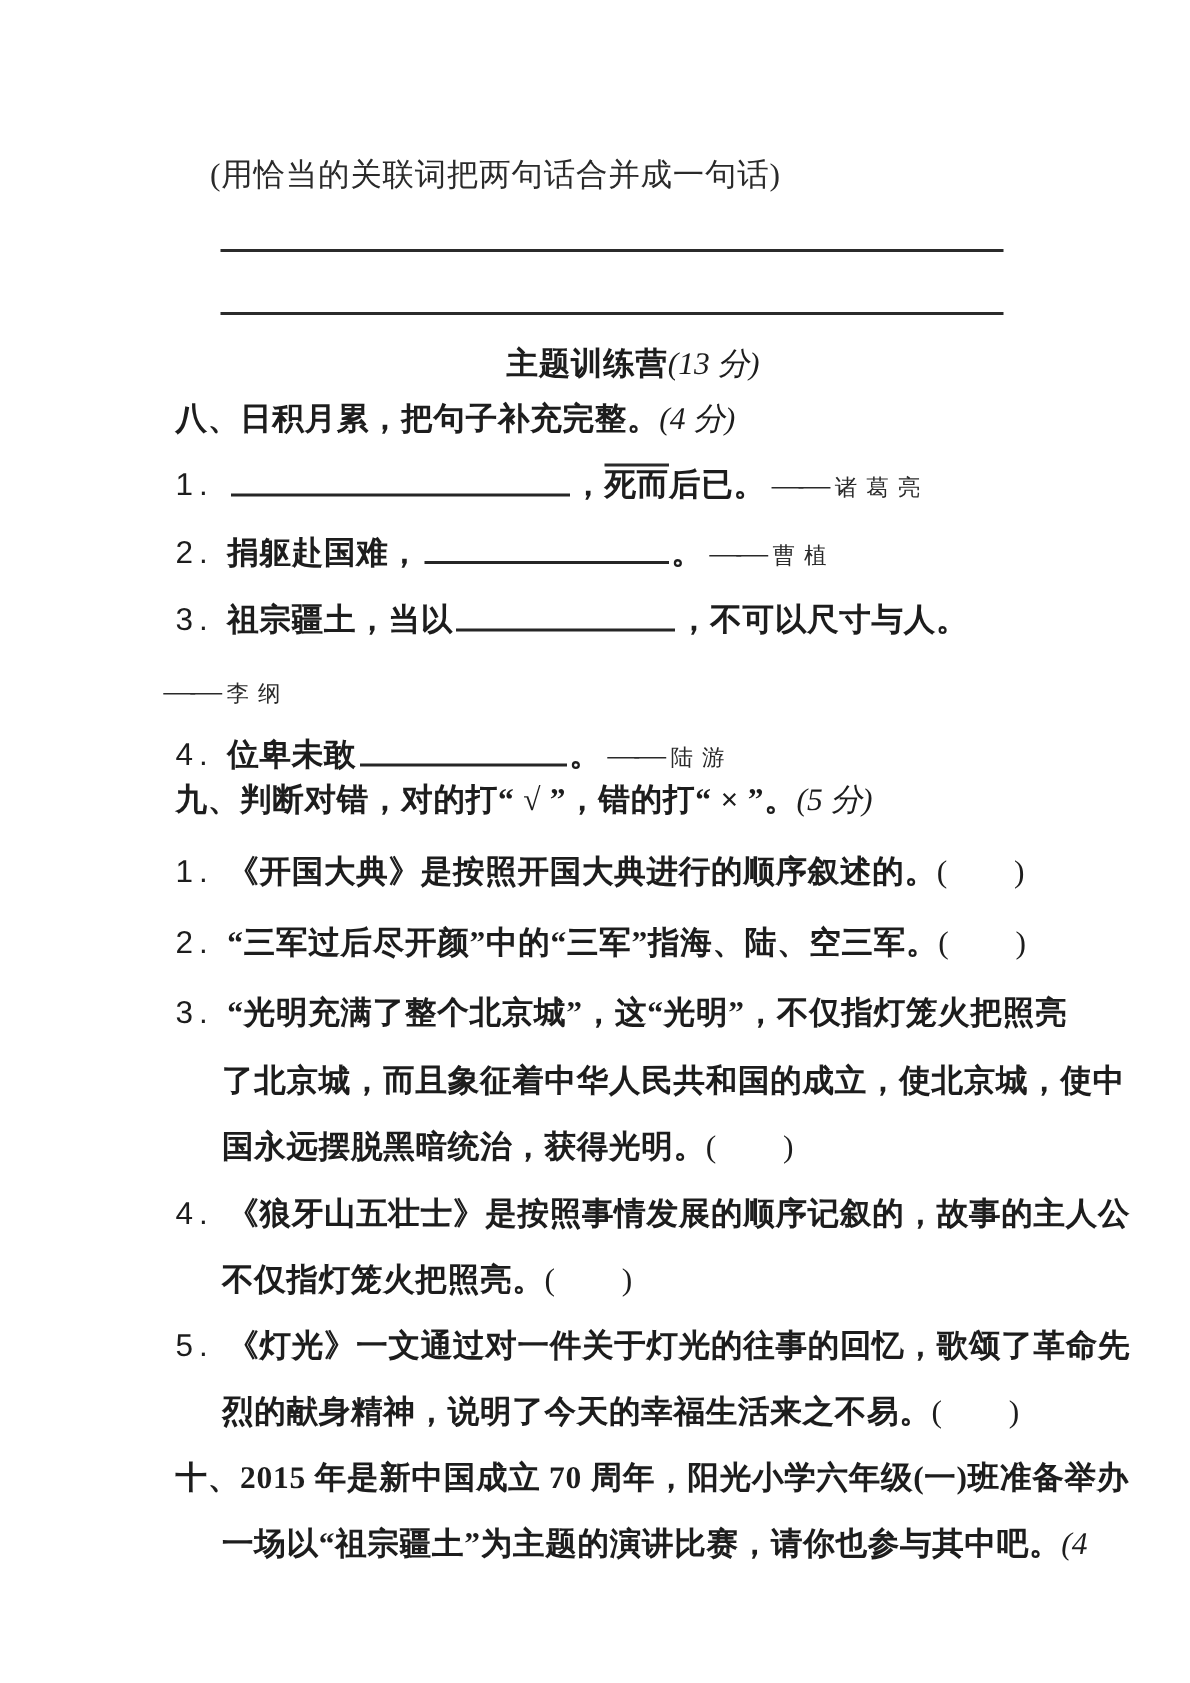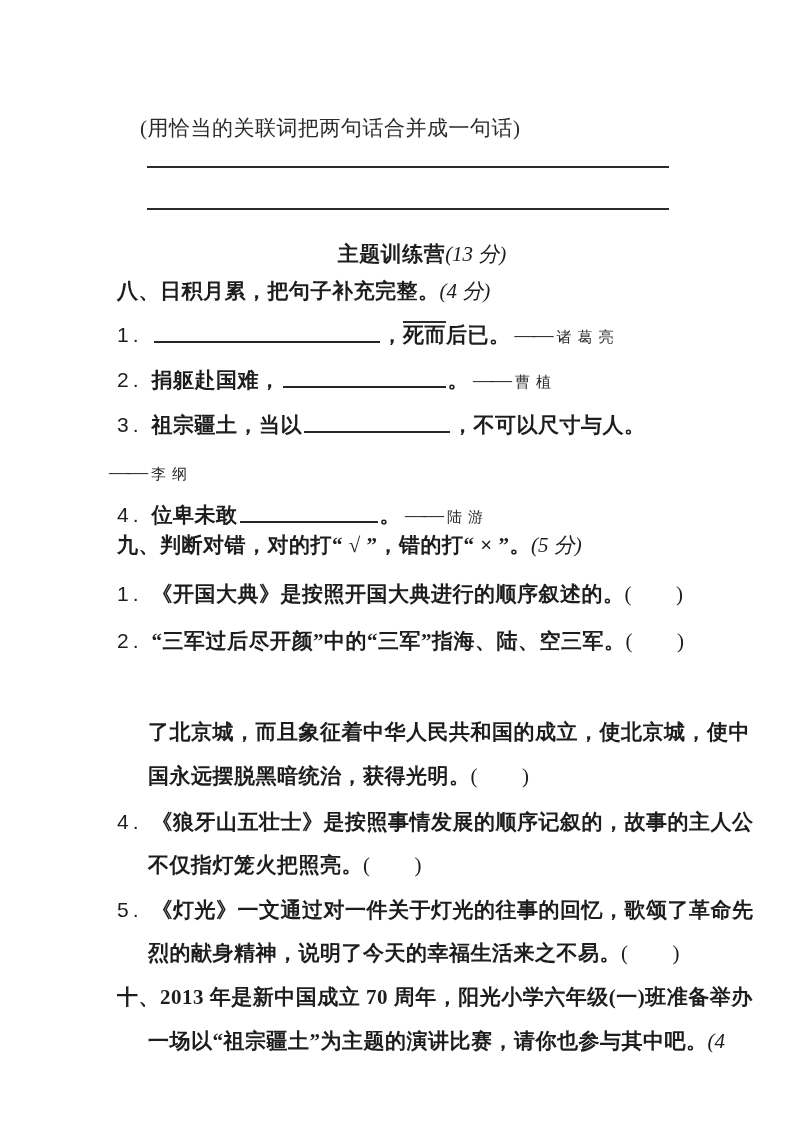--- a/index.html
+++ b/index.html
@@ -14,21 +14,20 @@
   
   .line{
     position:absolute;
     left:117px;
     white-space:nowrap;
     font-size:21px;
     line-height:27px;
     font-weight:600;
     font-family:"Liberation Serif",sans-serif; 
     letter-spacing:0.5px;
-    margin-top:12px;
   }
   .indent{left:148px;}
   .center{left:143px;width:558px;text-align:center;}
   .right{left:105px;width:559px;text-align:left;}
   
   .kai{
     font-family:"Liberation Serif","DejaVu Serif",serif;
     font-weight:400;
     color:#2a2a2a;
   }
@@ -112,20 +111,23 @@
   </div>
 
   <div class="line" style="top:568px;">
     <span class="num">1.</span><span>《开国大典》是按照开国大典进行的顺序叙述的。</span><span class="pgroup"><span>(</span><span class="pgap"></span><span>)</span></span>
   </div>
 
   <div class="line" style="top:615px;">
     <span class="num">2.</span><span>“三军过后尽开颜”中的“三军”指海、陆、空三军。</span><span class="pgroup"><span>(</span><span class="pgap"></span><span>)</span></span>
   </div>
 
+  <div class="line" style="top:662px;">
+    <span class="num">3.</span><span>“光明充满了整个北京城”，这“光明”，不仅指灯笼火把照亮</span>
+  </div>
   <div class="line indent" style="top:751px;">
     <span>国永远摆脱黑暗统治，获得光明。</span><span class="pgroup"><span>(</span><span class="pgap"></span><span>)</span></span>
   </div>
   <div class="line indent" style="top:707px;">
     <span>了北京城，而且象征着中华人民共和国的成立，使北京城，使中</span>
   </div>
 
   <div class="line" style="top:796px;">
     <span class="num">4.</span><span>《狼牙山五壮士》是按照事情发展的顺序记叙的，故事的主人公</span>
   </div>
@@ -134,19 +136,19 @@
   </div>
 
   <div class="line" style="top:884px;">
     <span class="num">5.</span><span>《灯光》一文通过对一件关于灯光的往事的回忆，歌颂了革命先</span>
   </div>
   <div class="line indent" style="top:928px;">
     <span>烈的献身精神，说明了今天的幸福生活来之不易。</span><span class="pgroup"><span>(</span><span class="pgap"></span><span>)</span></span>
   </div>
 
   <div class="line" style="top:972px;">
-    <span>十、</span><span>2013 年是新中国成立 70 周年，阳光小学六年级(一)班准备举办</span>
+    <span>十、</span><span>2015 年是新中国成立 70 周年，阳光小学六年级(一)班准备举办</span>
   </div>
   <div class="line indent" style="top:1016px;">
     <span>一场以“祖宗疆土”为主题的演讲比赛，请你也参与其中吧。</span><span class="score">(4</span>
   </div>
 
 </div>
 
 </body></html>

